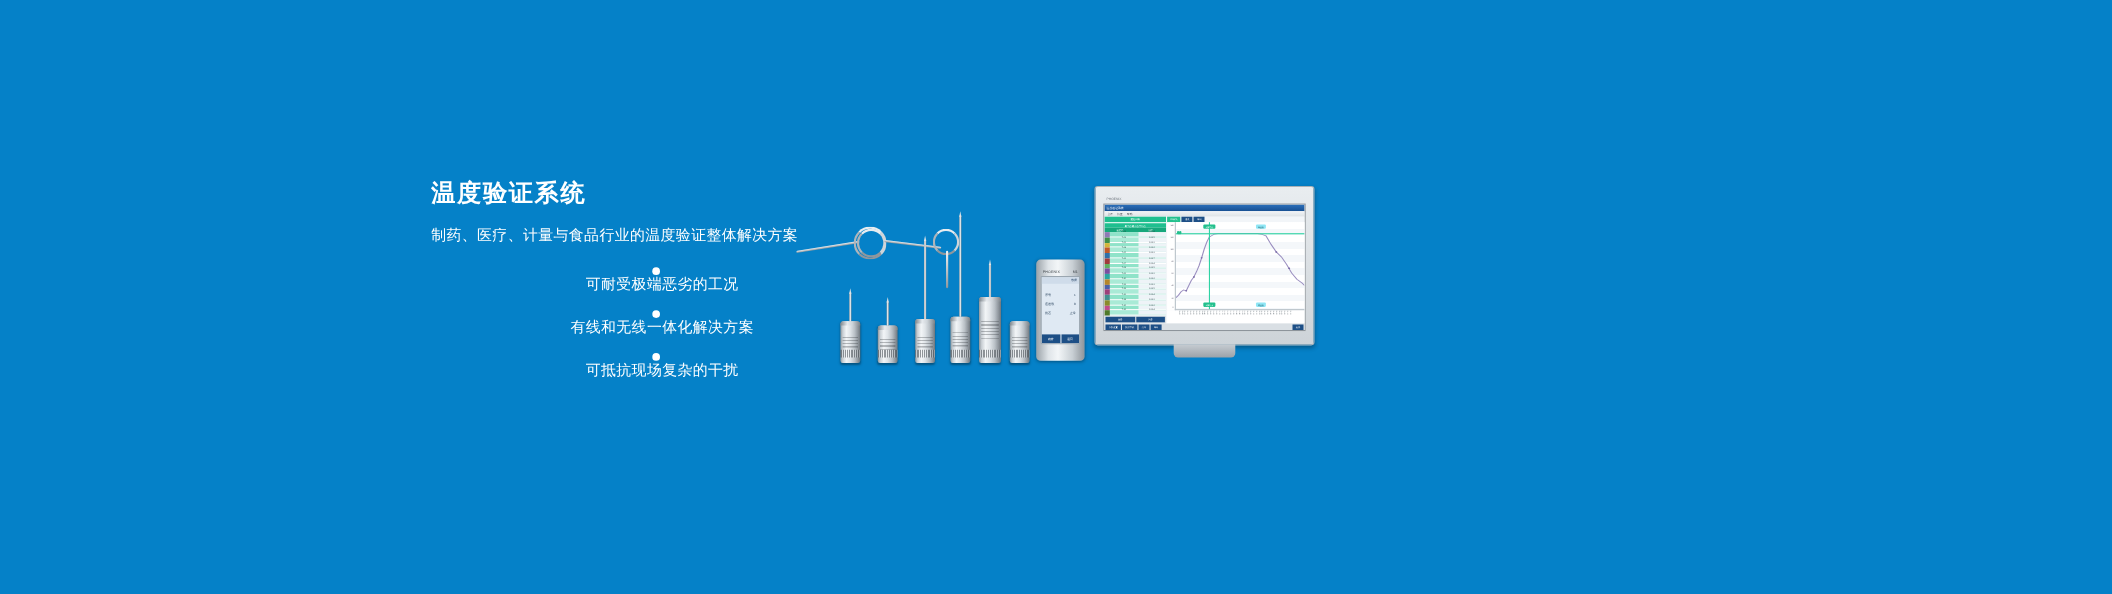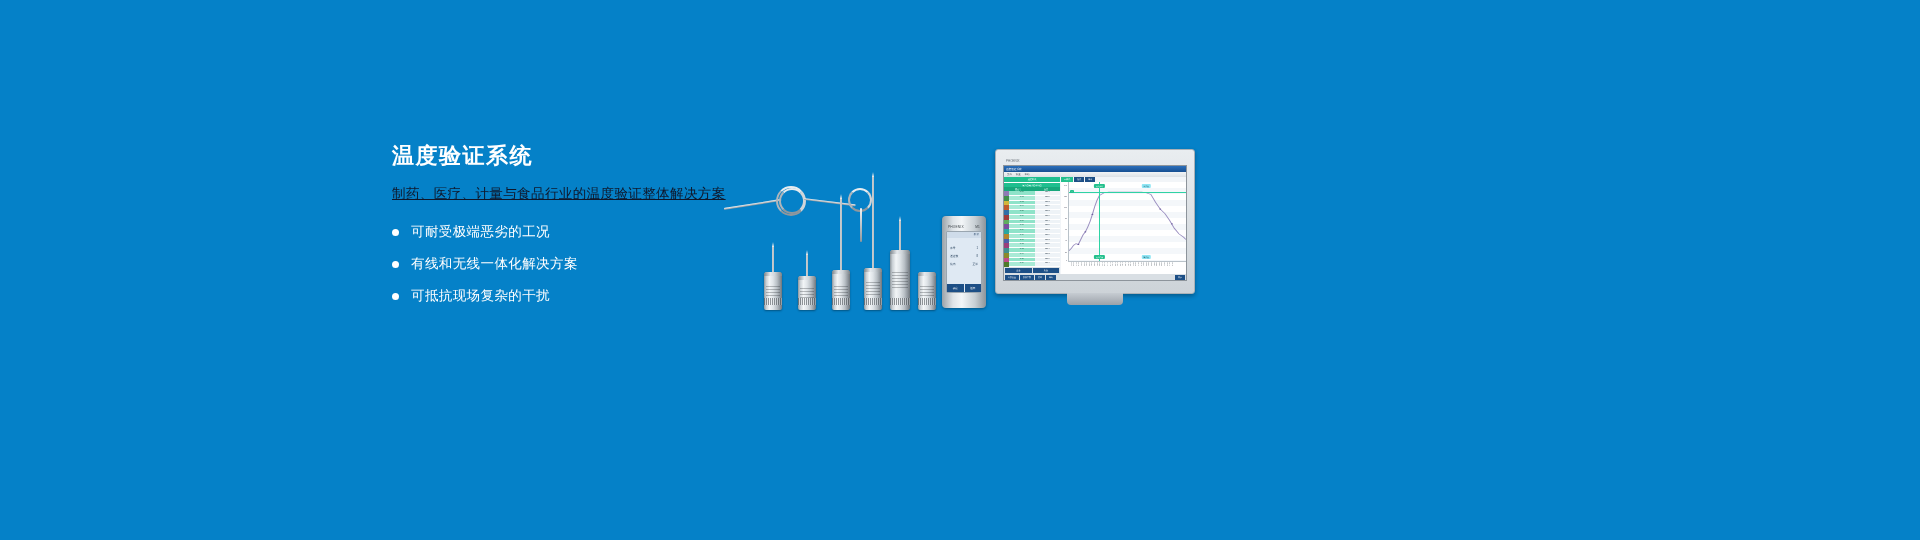--- a/index.html
+++ b/index.html
@@ -5,42 +5,44 @@
   * { margin:0; padding:0; box-sizing:border-box; }
   html,body{ width:1920px; height:540px; overflow:hidden; }
   body{
     font-family:"Liberation Sans","DejaVu Sans",sans-serif;
     background:#0581c8;
     position:relative;
   }
   .banner{
     position:absolute; inset:0;
     background:#0581c8;
+    margin-top:20px;
   }
   
   .copy{
     position:absolute;
     left:392px; top:143px;
     width:420px;
   }
   .headline{
     font-size:22px; font-weight:bold; color:#ffffff;
     letter-spacing:1.5px; line-height:1.2;
   }
   .subhead{
     margin-top:16px;
-    font-size:13.5px; color:#0f172a; font-weight:normal;
-    letter-spacing:.4px; white-space:nowrap;text-decoration:underline;
+    font-size:13.5px; color:#ffffff; font-weight:normal;
+    letter-spacing:.4px; white-space:nowrap;
   }
   .bullets{ margin-top:20px; list-style:none; }
   .bullets li{
     display:flex; align-items:center;
     font-size:13.5px; color:#ffffff;
     letter-spacing:.4px;
     margin-bottom:14px;
+    flex-direction:column;
   }
   .dot{
     width:7px;height:7px;border-radius:50%;
     background:#ffffff; display:inline-block;
     margin-right:12px; flex:none;
   }
 
   
   .products{
     position:absolute;

